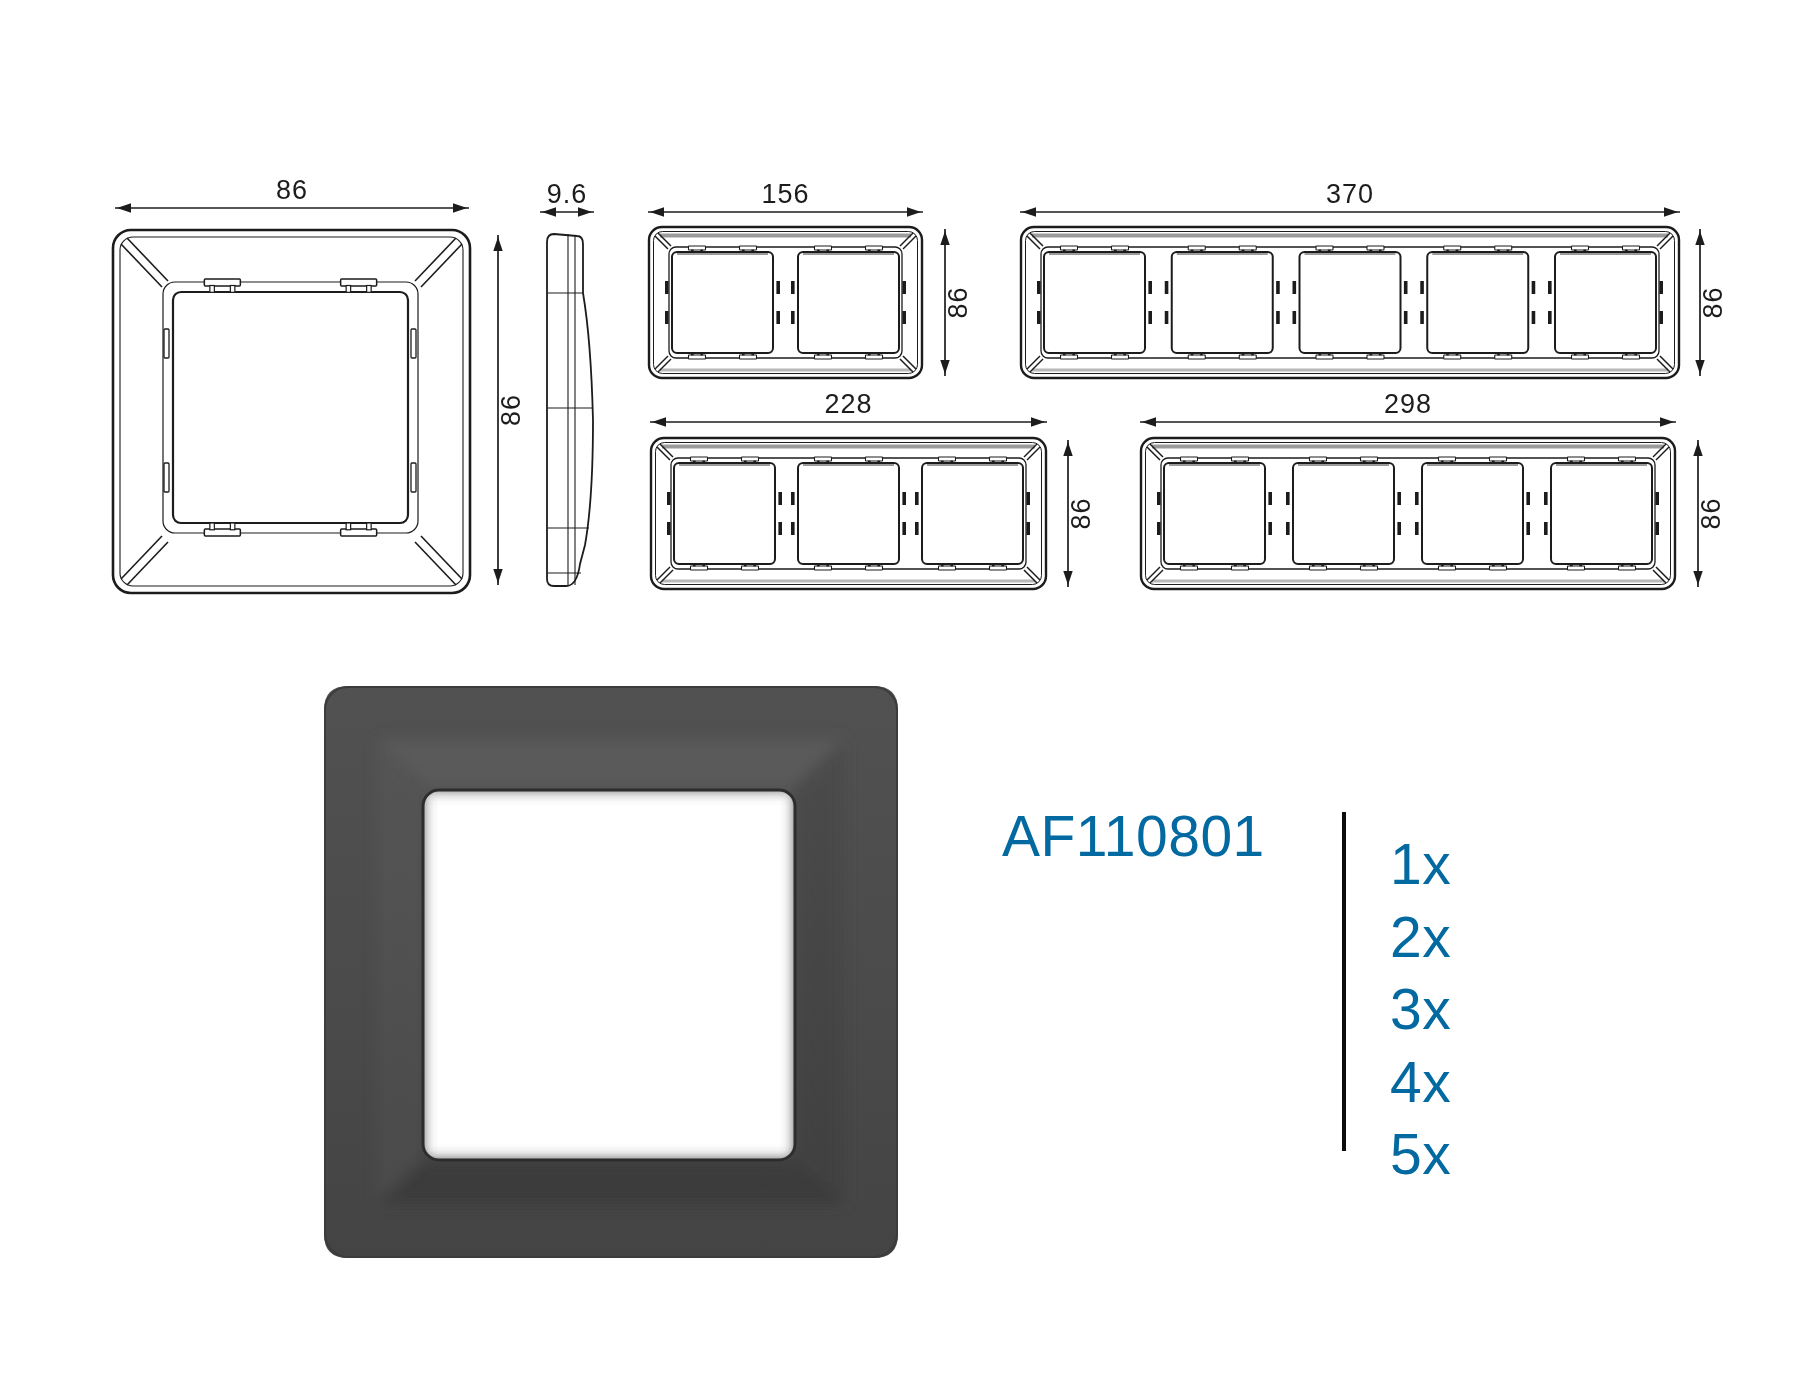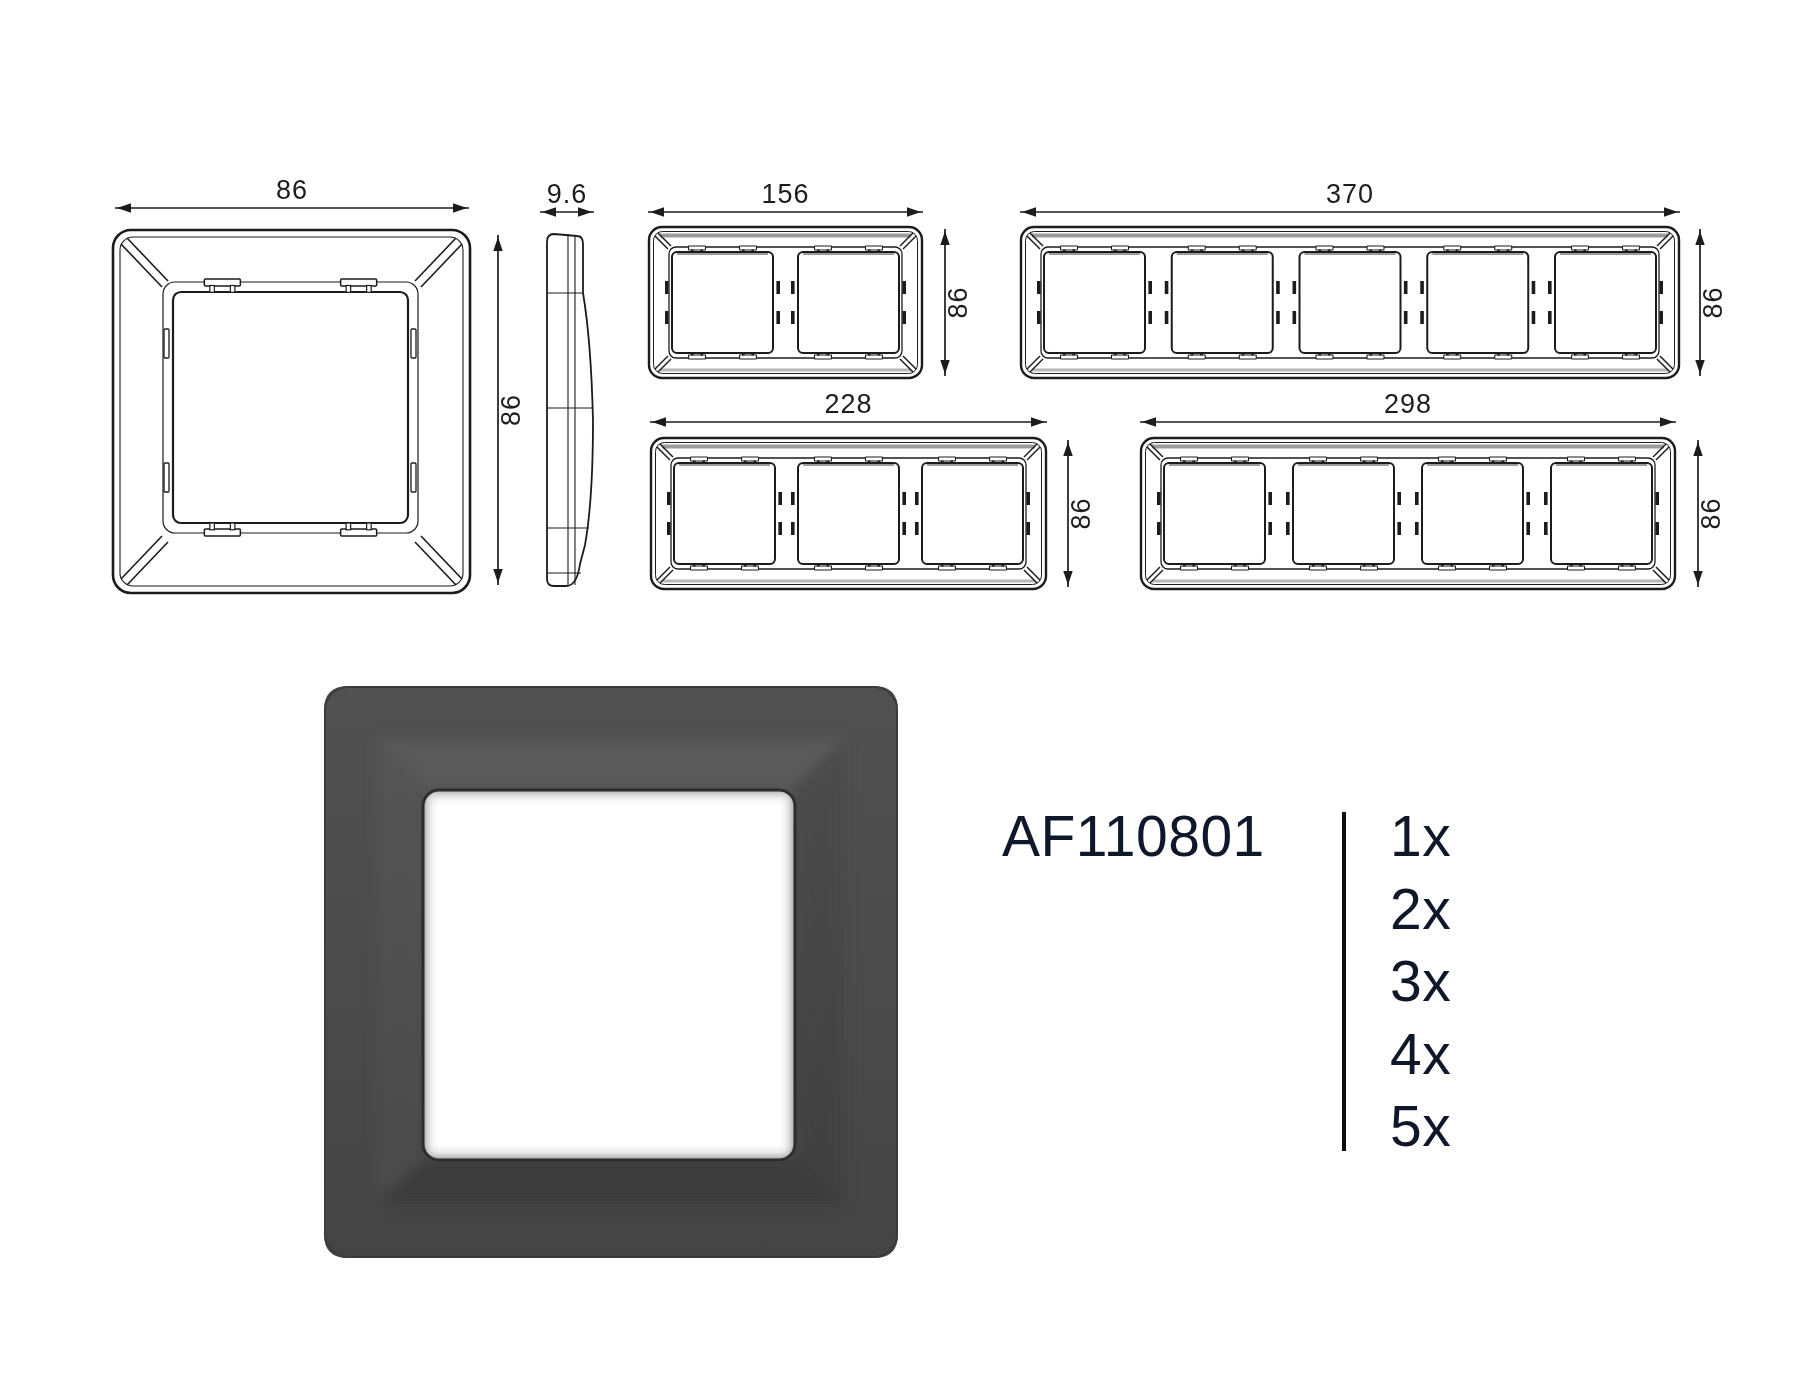--- a/index.html
+++ b/index.html
@@ -2,24 +2,24 @@
 <html><head>
 <meta charset="utf-8">
 <style>
   html,body{margin:0;padding:0;background:#ffffff;}
   .canvas{position:relative;width:1800px;height:1400px;background:#ffffff;overflow:hidden;
           font-family:"Liberation Sans","DejaVu Sans",sans-serif;}
   #tech-drawings{position:absolute;left:0;top:0;}
   #frame-render{position:absolute;left:324px;top:686px;}
   .products{position:absolute;left:0;top:0;width:1800px;height:1400px;pointer-events:none;}
   .codes{position:absolute;left:1002px;top:800px;}
-  .qtys{position:absolute;left:1390px;top:800px;text-align:right;}
+  .qtys{position:absolute;left:1390px;top:828px;text-align:right;}
   .codes .row,.qtys .row{
      height:72.6px;line-height:72.6px;font-size:57px;font-weight:500;
-     letter-spacing:0.5px;color:#0f172a;white-space:nowrap;}
+     letter-spacing:0.5px;color:#0369a1;white-space:nowrap;}
   .divider{position:absolute;left:1342px;top:812px;width:4px;height:339px;background:#0d0d0d;}
 </style>
 </head>
 <body>
 
 <div class="canvas">
 
   <svg id="tech-drawings" width="1800" height="660" viewBox="0 0 1800 660">
       <g>
         <rect x="113" y="230" width="357" height="363" rx="18" ry="18" stroke="#1c1c1c" stroke-width="2.6" fill="none"></rect>

